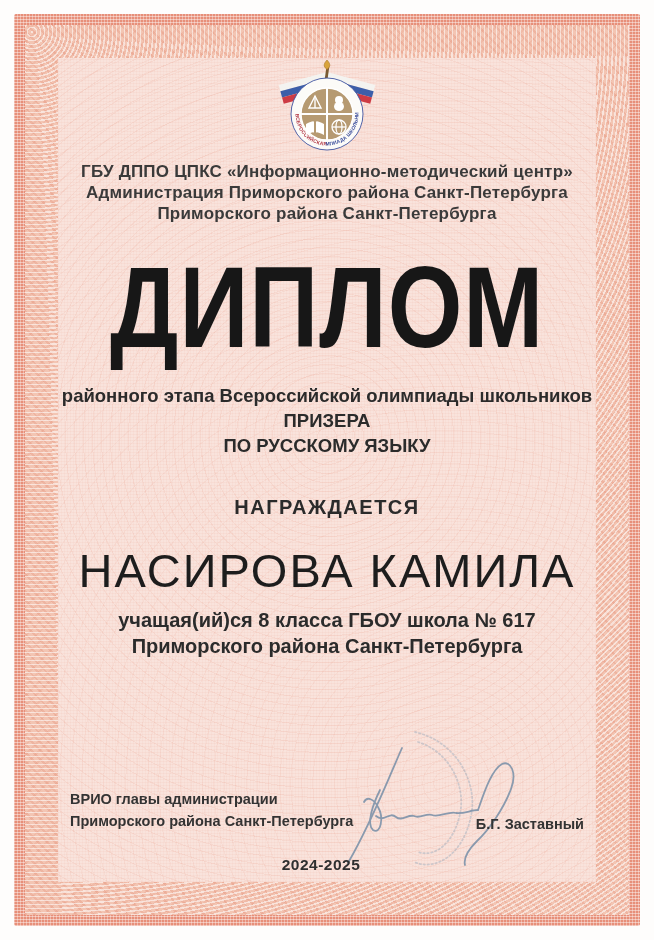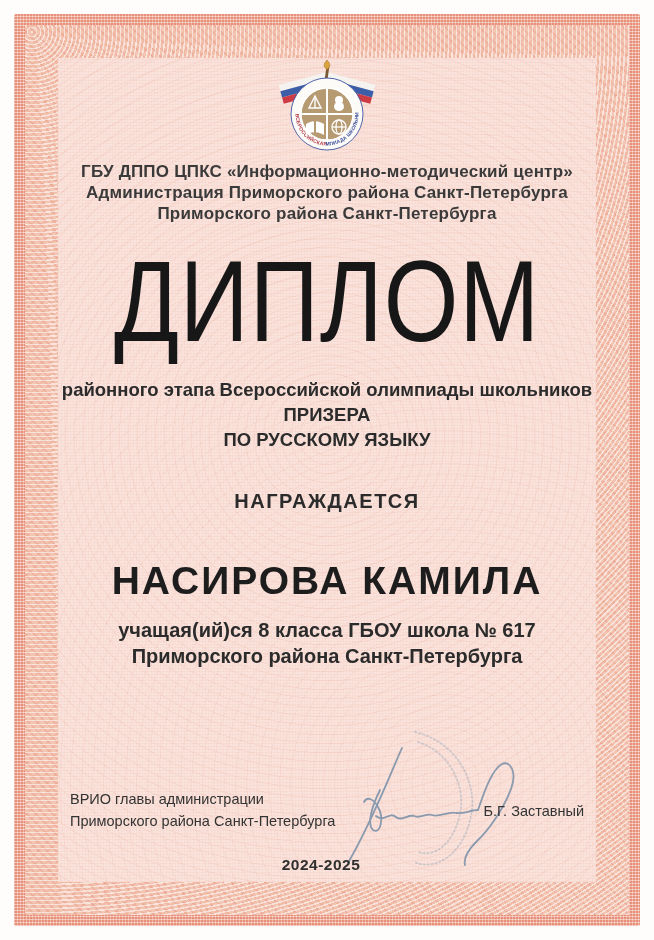--- a/index.html
+++ b/index.html
@@ -35,32 +35,32 @@
     background-color:#f9e3dc;
     background-image:
       repeating-radial-gradient(circle at 50% 46%, rgba(233,158,138,.15) 0 1px, transparent 1px 9px),
       repeating-radial-gradient(circle at 72% 88%, rgba(233,158,138,.11) 0 1px, transparent 1px 11px),
       repeating-linear-gradient(0deg, rgba(233,158,138,.09) 0 1px, transparent 1px 3px),
       repeating-linear-gradient(90deg, rgba(233,158,138,.07) 0 1px, transparent 1px 3px);
   }
   .logo-wrap{padding-top:1px;}
   .org{margin-top:6px;font-size:17px;font-weight:700;line-height:21px;color:#3a3a3a;letter-spacing:.2px;}
   .title{
-    margin-top:19px;font-size:100px;font-weight:400;line-height:100px;
+    margin-top:25px;font-size:100px;font-weight:700;line-height:100px;
     color:#171717;letter-spacing:1px;
   }
   .title .stretch{display:inline-block;transform:scale(.96,1.15);transform-origin:50% 0;}
   .award{margin-top:34px;font-size:18.5px;font-weight:700;line-height:25px;color:#2b2b2b;}
   .awarded{margin-top:38px;font-size:20px;font-weight:700;letter-spacing:1.5px;color:#2b2b2b;}
-  .name{margin-top:48px;font-size:39px;font-weight:700;letter-spacing:2px;line-height:40px;color:#1d1d1d;}
+  .name{margin-top:32px;font-size:47px;font-weight:400;letter-spacing:2px;line-height:40px;color:#1d1d1d;}
   .recipient-details{margin-top:16px;font-size:20px;font-weight:700;line-height:26px;color:#2b2b2b;}
   .officials{
     position:absolute;left:12px;right:12px;bottom:50px;
-    display:flex;justify-content:space-between;align-items:center;
-    font-size:14.5px;font-weight:400;color:#333333;
+    display:flex;justify-content:space-between;align-items:flex-end;
+    font-size:14.5px;font-weight:700;color:#333333;
   }
   .officials .position{text-align:left;line-height:22px;}
   .officials .signer{padding-top:1px;text-align:right;}
   .year{
     position:absolute;left:0;right:12px;bottom:8px;text-align:center;
     font-size:15.5px;font-weight:700;color:#2f2f2f;letter-spacing:.5px;
   }
   .signature-svg{position:absolute;left:262px;top:652px;pointer-events:none;}
 </style>
 </head>

